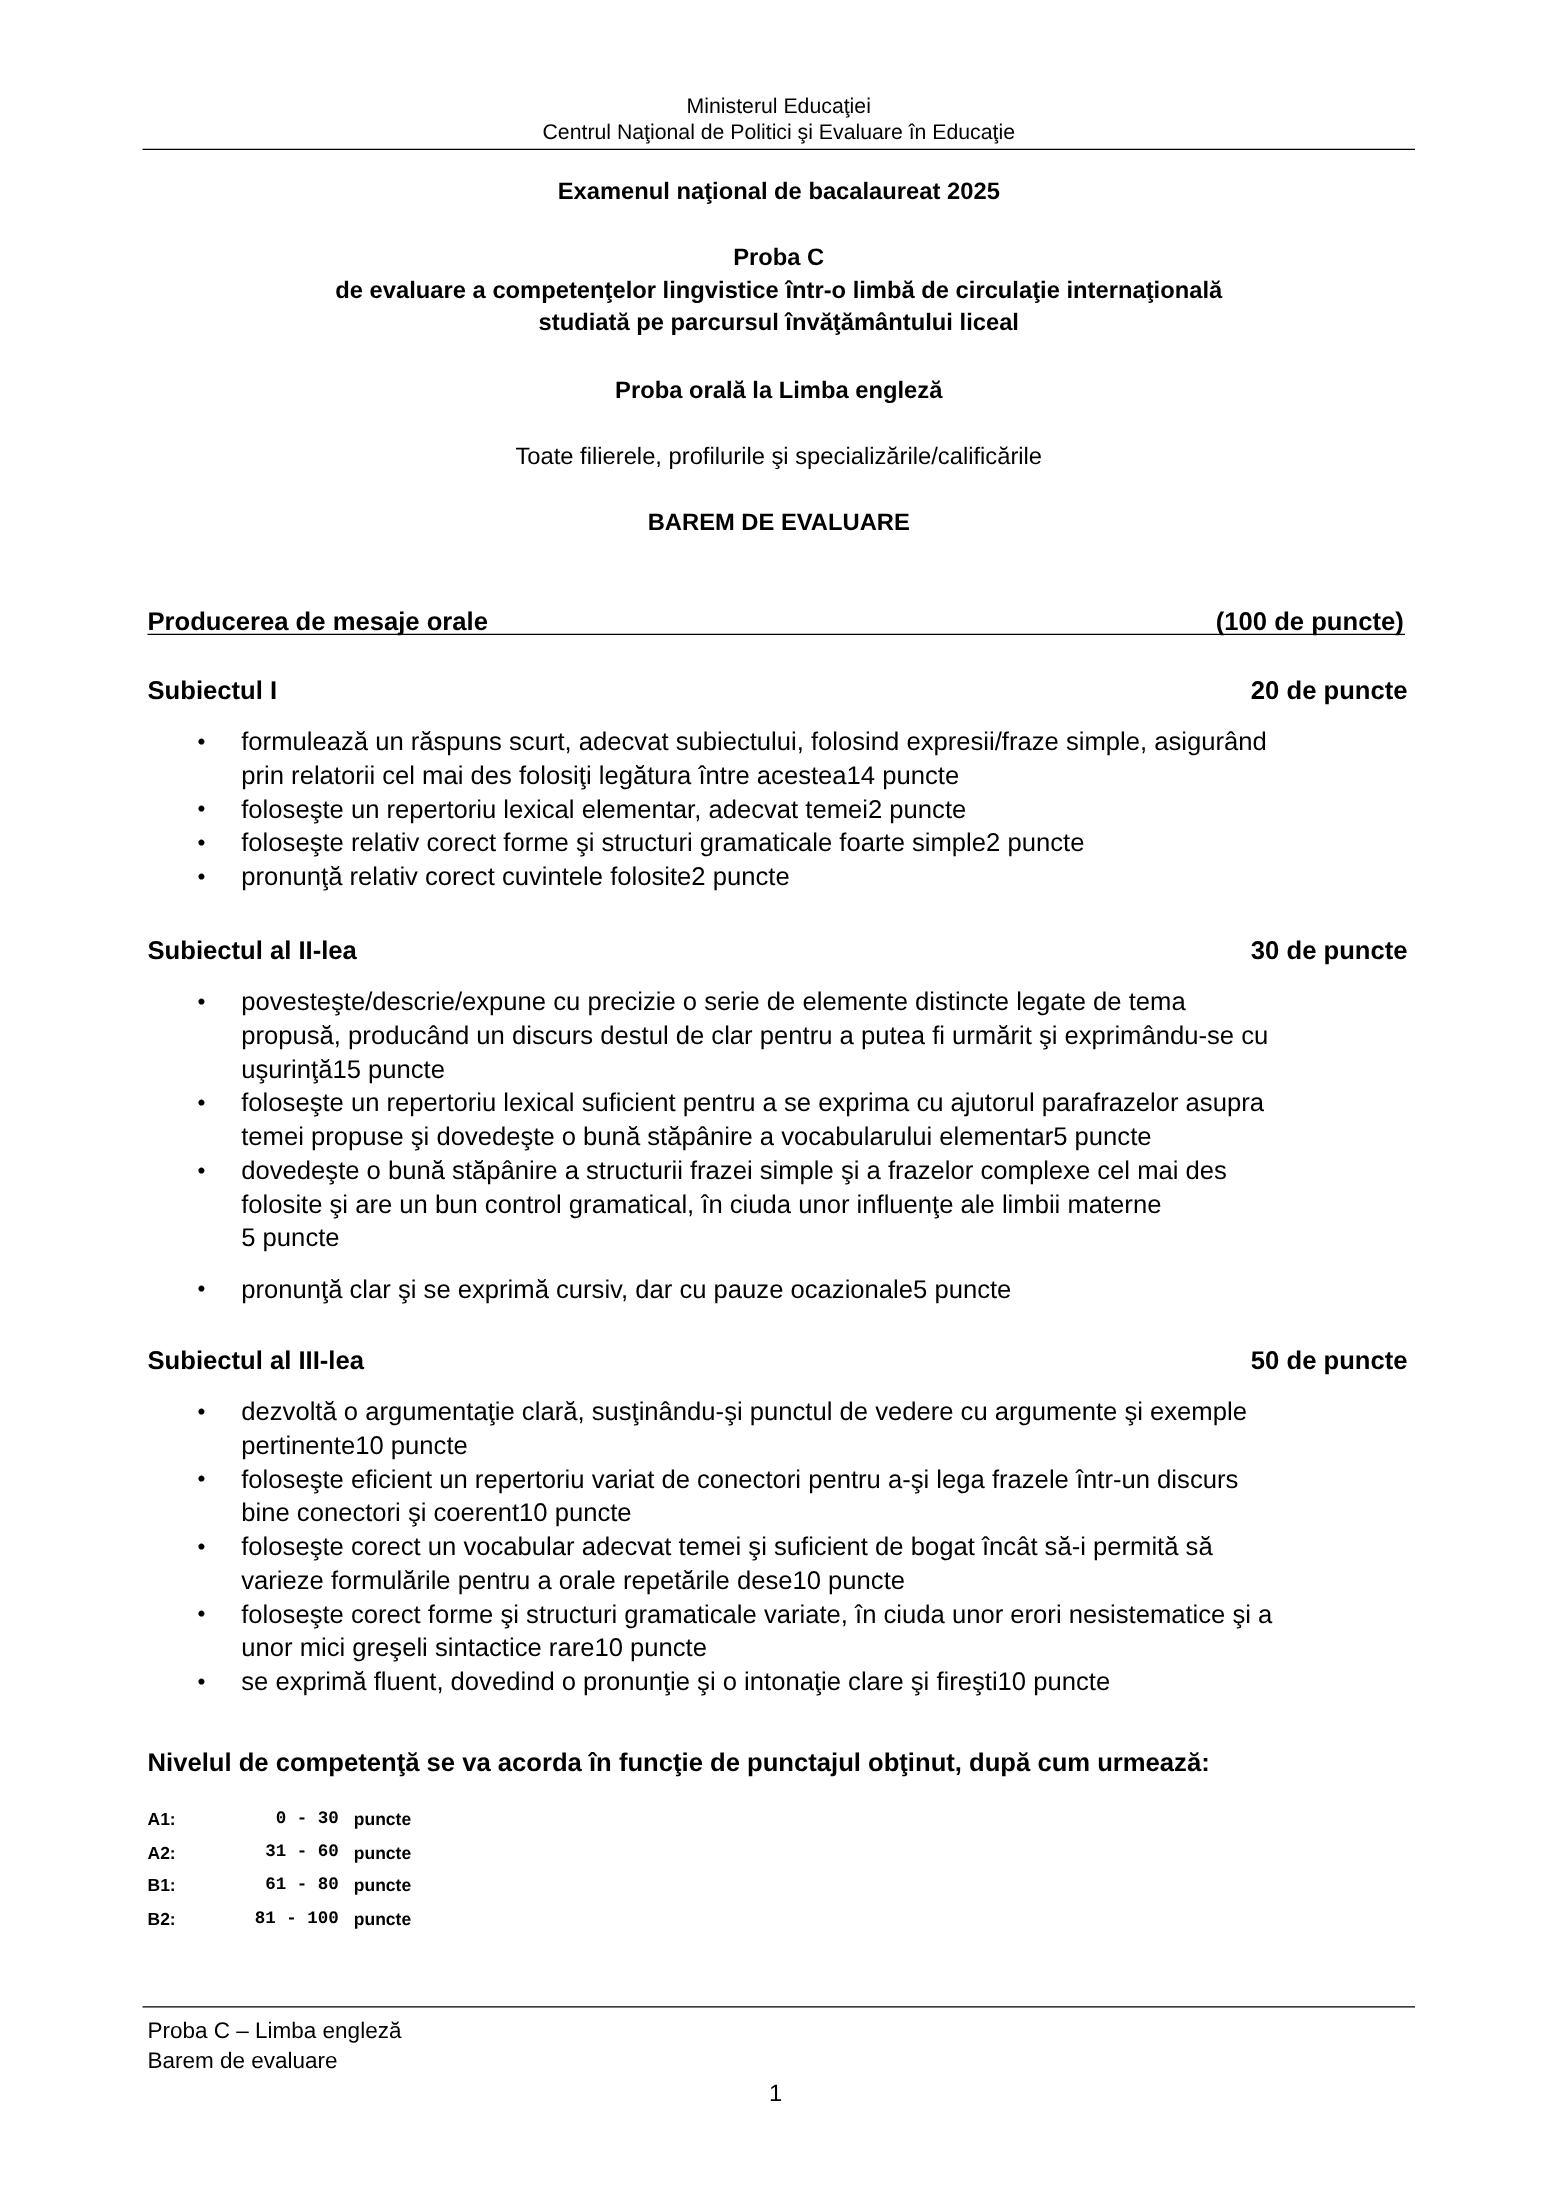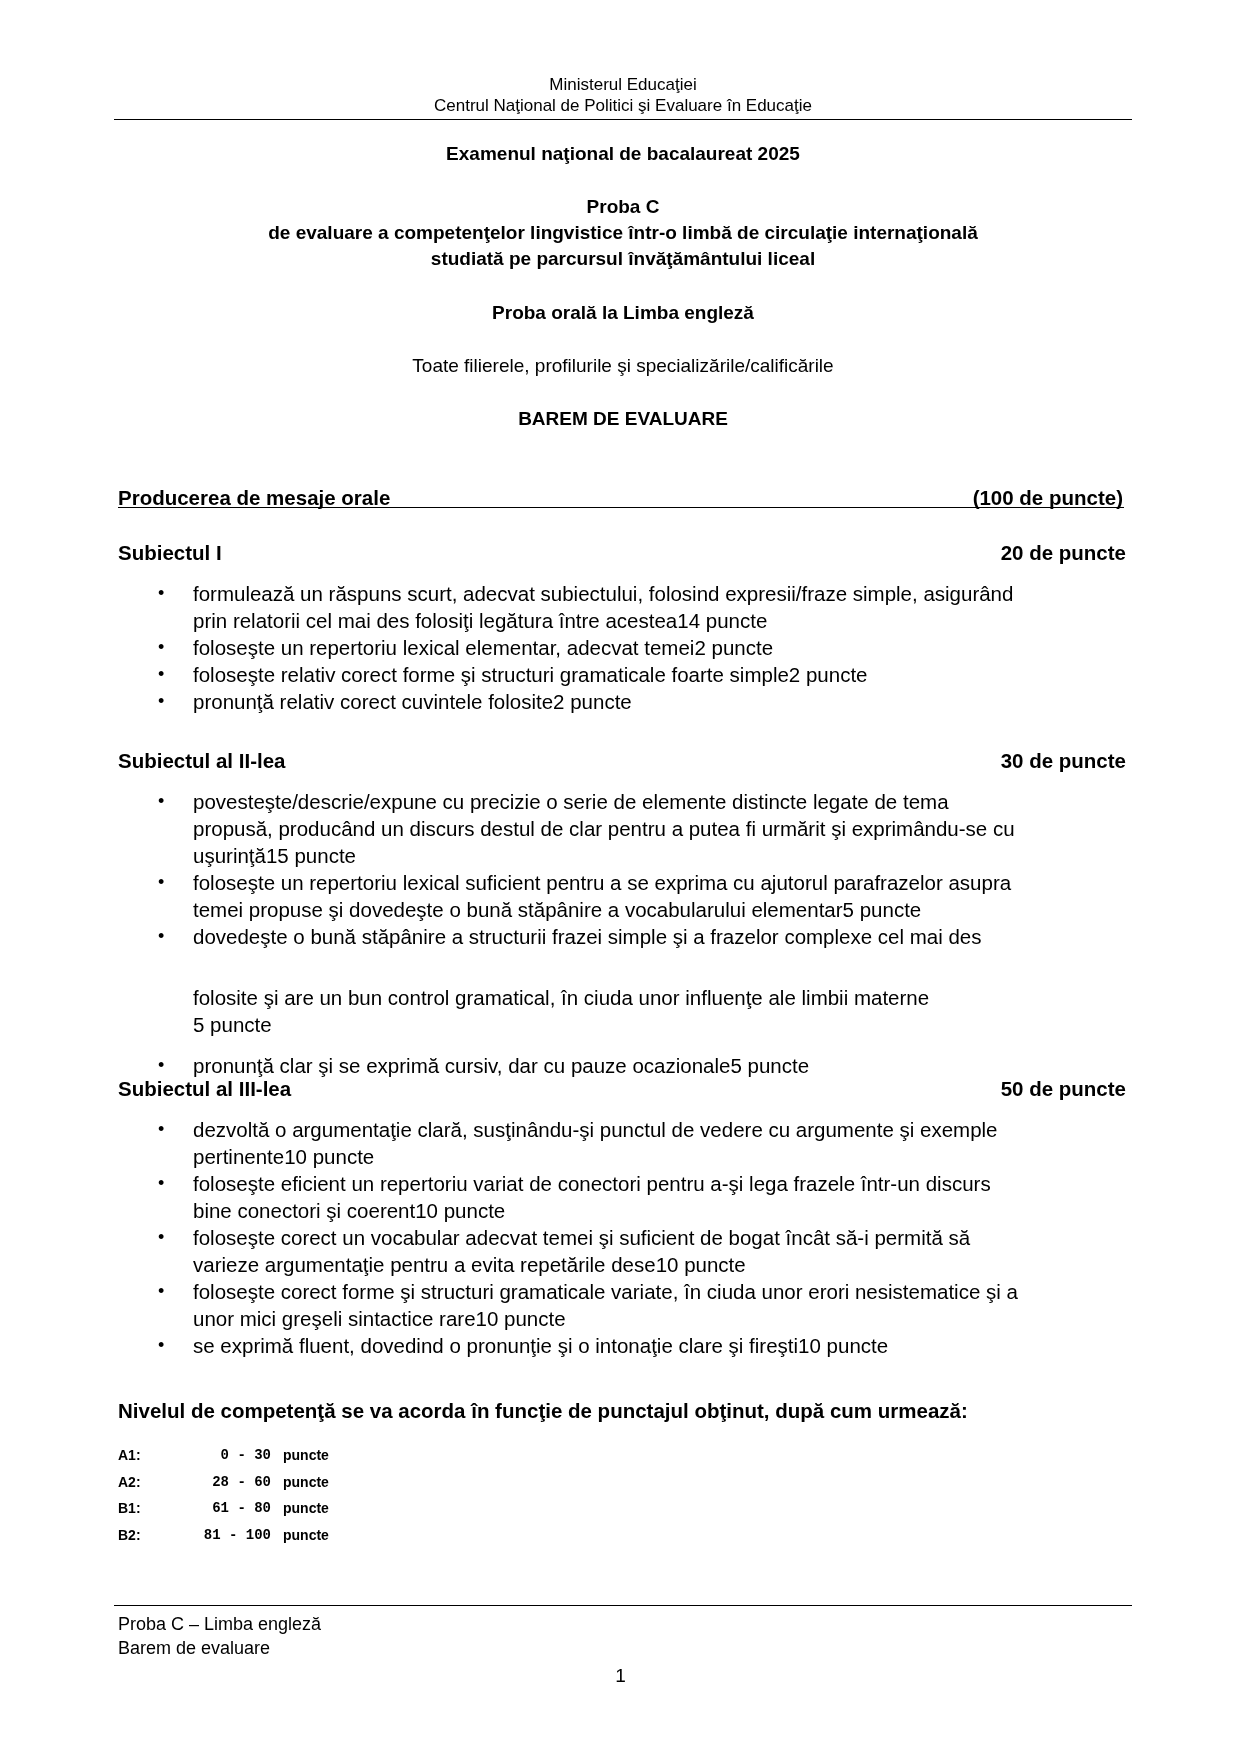--- a/index.html
+++ b/index.html
@@ -36,21 +36,21 @@
 
   .sub1 { top: 540px; }
   .sub2 { top: 748px; }
   .sub3 { top: 1076px; }
 
   
   .items { position: absolute; left: 118px; width: 1008px; font-size: 20.5px; line-height: 27px; }
   .item { position: relative; padding-left: 75px; }
   .bullet { position: absolute; left: 40px; top: 0; font-size: 18px; }
   .txt { text-align: justify; text-align-last: left; }
-  .txt.last { text-align: center; margin-top: 34px; }
+  .txt.last { text-align: center; }
   .line-row { display: flex; justify-content: flex-start; }
   .items1 { top: 580px; }
   .items2 { top: 788px; }
   .items3 { top: 1116px; }
   .gap { height: 14px; }
 
   
   .levels-title { position: absolute; left: 118px; top: 1398px; font-size: 20.5px; line-height: 25px; font-weight: bold; }
   .levels { position: absolute; left: 118px; top: 1442px; font-size: 14px; line-height: 26.5px; font-weight: bold; }
   .lvl-row { display: flex; }
@@ -183,21 +183,21 @@
       <div class="txt">foloseşte eficient un repertoriu variat de conectori pentru a-şi lega frazele într-un discurs</div>
       <div class="line-row">
           <span>bine conectori şi coerent</span>
           <span>10 puncte</span>
         </div>
     </div>
     <div class="item">
       <span class="bullet">•</span>
       <div class="txt">foloseşte corect un vocabular adecvat temei şi suficient de bogat încât să-i permită să</div>
       <div class="line-row">
-          <span>varieze argumentaţie pentru a evita repetările dese</span>
+          <span>varieze formulările pentru a orale repetările dese</span>
           <span>10 puncte</span>
         </div>
     </div>
     <div class="item">
       <span class="bullet">•</span>
       <div class="txt">foloseşte corect forme şi structuri gramaticale variate, în ciuda unor erori nesistematice şi a</div>
       <div class="line-row">
           <span>unor mici greşeli sintactice rare</span>
           <span>10 puncte</span>
         </div>
@@ -213,21 +213,21 @@
 
   <div class="levels-title">Nivelul de competenţă se va acorda în funcţie de punctajul obţinut, după cum urmează:</div>
   <div class="levels">
     <div class="lvl-row">
       <span class="lvl-code">A1:</span>
       <span class="lvl-range">0 - 30</span>
       <span class="lvl-unit">puncte</span>
     </div>
     <div class="lvl-row">
       <span class="lvl-code">A2:</span>
-      <span class="lvl-range">28 - 60</span>
+      <span class="lvl-range">31 - 60</span>
       <span class="lvl-unit">puncte</span>
     </div>
     <div class="lvl-row">
       <span class="lvl-code">B1:</span>
       <span class="lvl-range">61 - 80</span>
       <span class="lvl-unit">puncte</span>
     </div>
     <div class="lvl-row">
       <span class="lvl-code">B2:</span>
       <span class="lvl-range">81 - 100</span>

